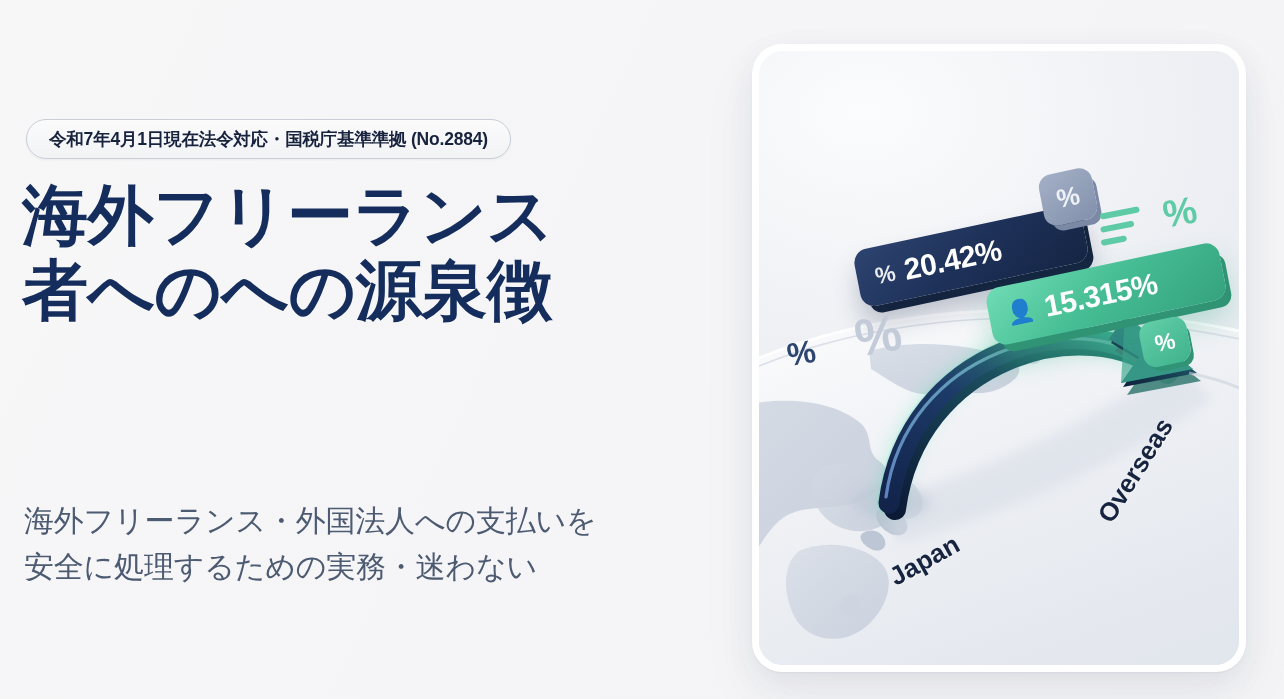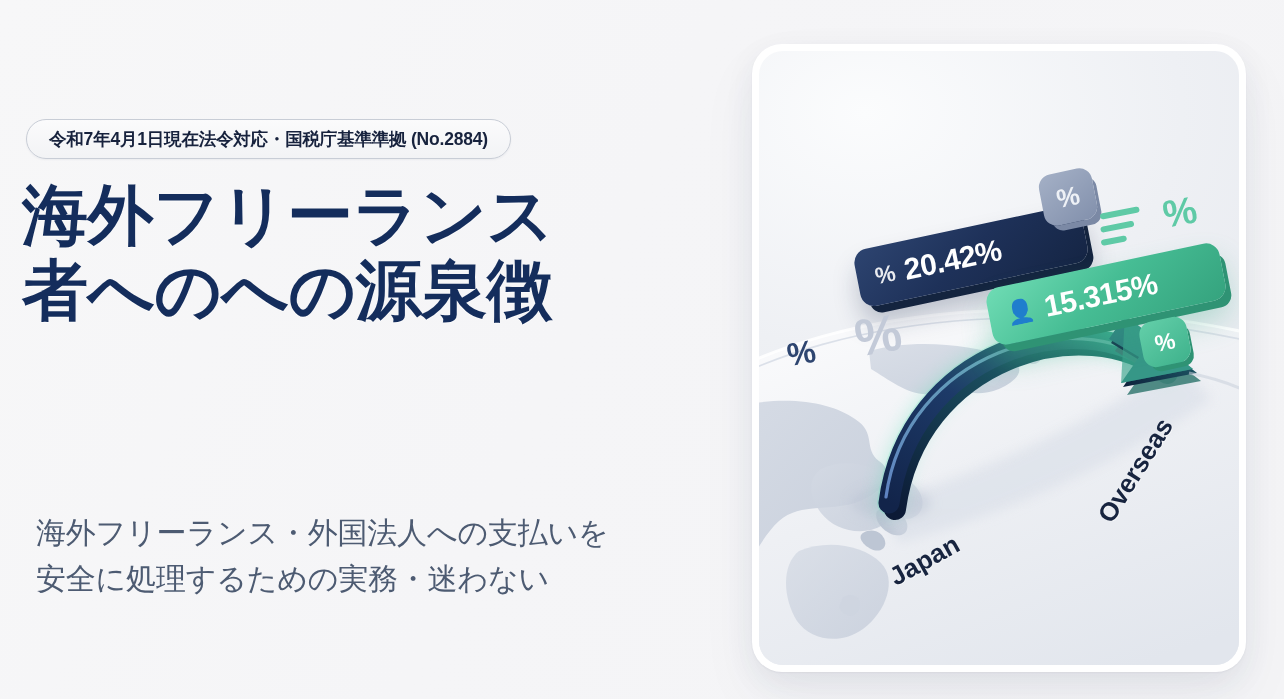--- a/index.html
+++ b/index.html
@@ -69,21 +69,21 @@
     color: #142d5c;
     text-shadow: 0 1px 0 rgba(255,255,255,.6);
   }
   .headline .ln { display: block; }
 
   .subhead {
     position: absolute;
     left: 24px;
     top: 498px;
     width: 680px;
-    margin: 12px;
+    margin: 0;
     font-size: 30px;
     line-height: 1.52;
     font-weight: 500;
     letter-spacing: -0.2px;
     color: #4d5b72;
   }
   .subhead .ln { display: block; }
 
   
   .art-frame {

